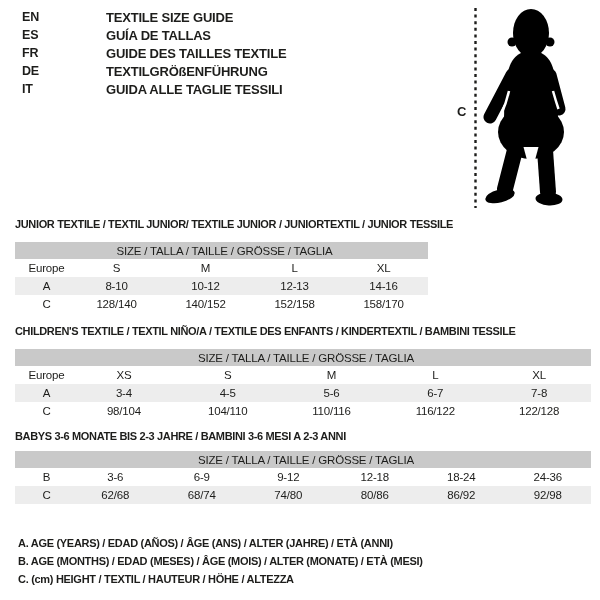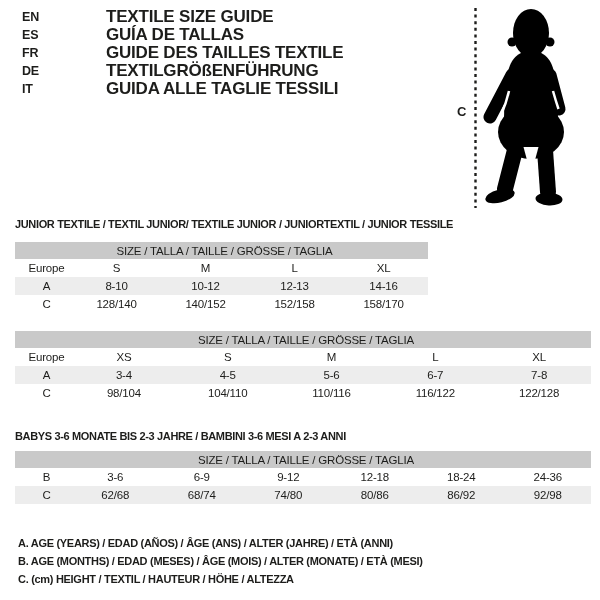--- a/index.html
+++ b/index.html
@@ -5,21 +5,21 @@
   * { margin:0; padding:0; box-sizing:border-box; }
   body { background:#fff; }
   .canvas {
     position:relative; width:600px; height:600px; background:#ffffff;
     color:#1d1d1b; font-family:"Liberation Sans", sans-serif; overflow:hidden;
   }
   
   .lang-list { position:absolute; left:22px; top:8px; }
   .lang-row { display:flex; height:18px; align-items:center;gap:46px; }
   .lang-code { width:38px; font-weight:bold; font-size:12.5px; letter-spacing:-0.2px; }
-  .lang-title { font-weight:bold; font-size:17px; letter-spacing:-0.2px; white-space:nowrap; }
+  .lang-title { font-weight:bold; font-size:13px; letter-spacing:-0.2px; white-space:nowrap; }
 
   
   .fig-label { position:absolute; left:457px; top:104px; font-weight:bold; font-size:13px; }
   .dash-line { position:absolute; left:473px; top:7px; }
   .baby-svg  { position:absolute; left:482px; top:5px; }
 
   
   .tbl-sec { position:absolute; left:15px; }
   .tbl-sec.t1 { top:215px; width:413px; }
   .tbl-sec.t2 { top:322px; width:576px; }
@@ -132,20 +132,21 @@
             <td class="lbl">C</td>
             <td>128/140</td>
             <td>140/152</td>
             <td>152/158</td>
             <td>158/170</td>
           </tr>
         </tbody>
       </table>
     </div>
   <div class="tbl-sec t2">
+      <div class="tbl-title">CHILDREN'S TEXTILE / TEXTIL NIÑO/A / TEXTILE DES ENFANTS / KINDERTEXTIL / BAMBINI TESSILE</div>
       <table class="size-table">
         <colgroup>
           <col style="width: 57px;">
           <col>
           <col>
           <col>
           <col>
           <col>
         </colgroup>
         <thead>

